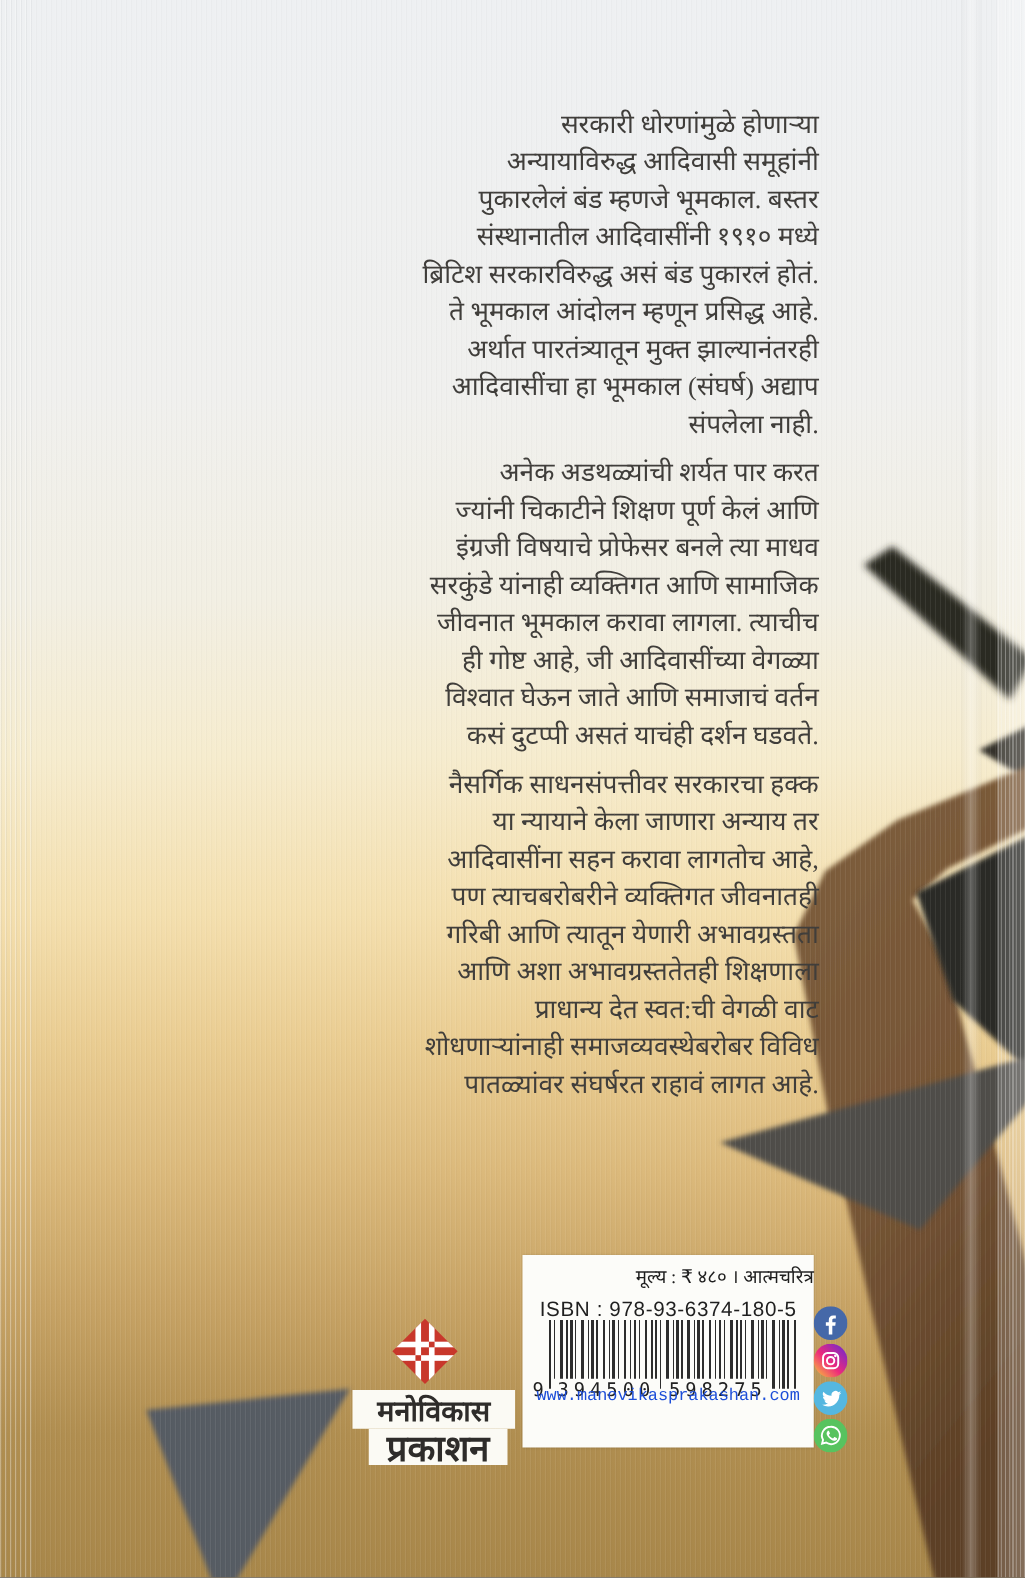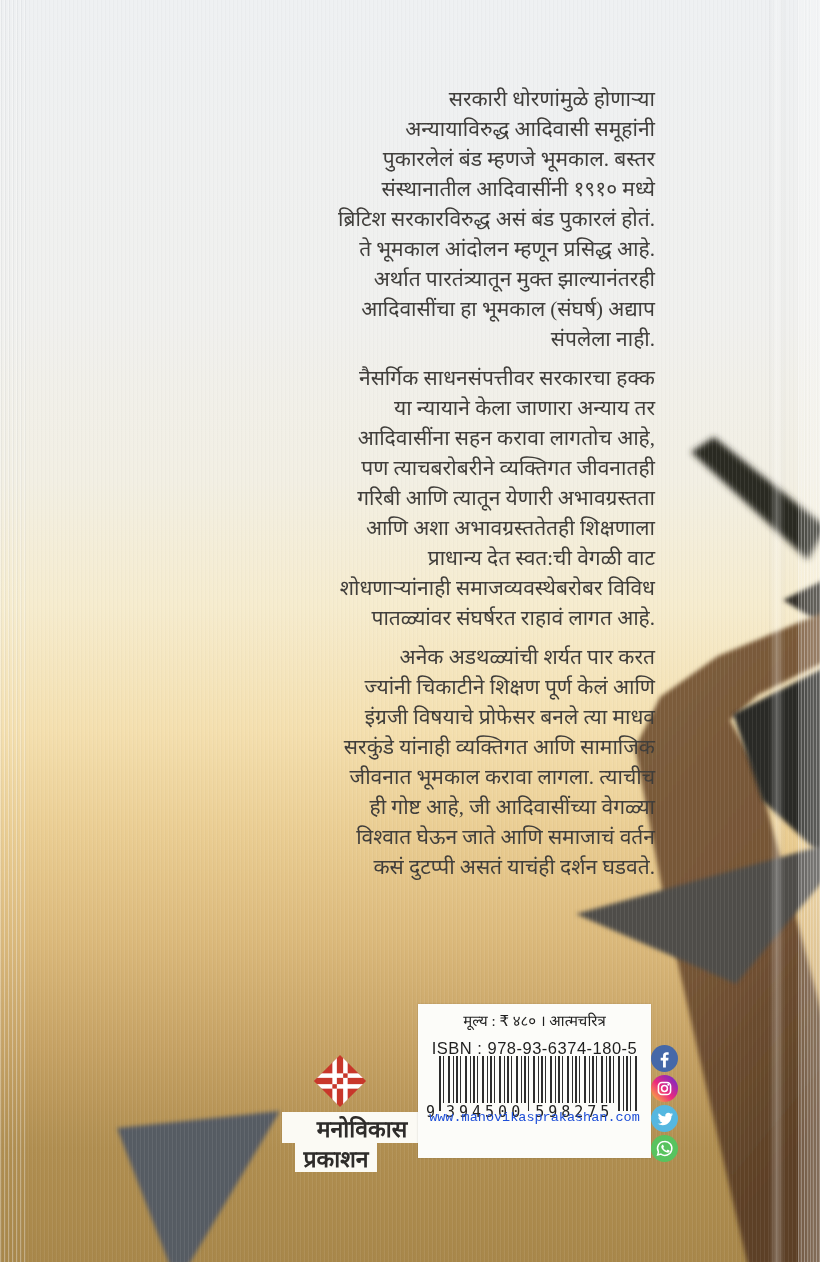--- a/index.html
+++ b/index.html
@@ -51,35 +51,35 @@
     margin:0 0 9px 0;
     text-indent:22px;
     white-space:pre-line;
   }
 
   
   .pub-logo{position:absolute;left:313px;top:1054px;width:54px;height:54px;}
   .pub-name1{
     position:absolute;left:282px;top:1112px;width:130px;height:31px;
     background:#fbfaf4;display:flex;align-items:center;justify-content:center;
-    font-size:23px;font-weight:700;color:#2e2c2a;padding-left:15px;
+    font-size:23px;font-weight:700;color:#2e2c2a;
   }
   .pub-name2{
-    position:absolute;left:295px;top:1143px;width:82px;height:29px;
+    position:absolute;left:295px;top:1143px;width:111px;height:29px;
     background:#fbfaf4;display:flex;align-items:center;justify-content:center;
-    font-size:23px;font-weight:700;color:#2e2c2a;
+    font-size:29px;font-weight:700;color:#2e2c2a;
   }
 
   
   .label-box{
     position:absolute;left:418px;top:1004px;width:233px;height:154px;
     background:#fcfcf9;box-shadow:0 0 2px rgba(0,0,0,0.15);
   }
   .price-line{
-    position:absolute;top:6px;left:0;right:0;text-align:center;
+    position:absolute;top:6px;left:0;right:0;text-align:right;
     font-size:15px;color:#1e1e1e;
   }
   .isbn-line{
     position:absolute;top:35px;left:0;right:0;text-align:center;
     font-family:Liberation Sans, sans-serif;
     font-size:16.5px;color:#1f1f1f;letter-spacing:.5px;
   }
   .barcode{position:absolute;top:52px;left:8px;right:8px;height:74px;}
   .bars{
     position:absolute;top:0;left:13px;right:3px;height:55px;
@@ -153,37 +153,37 @@
   <div class="blurb">
     <p>सरकारी धोरणांमुळे होणाऱ्या
 अन्यायाविरुद्ध आदिवासी समूहांनी
 पुकारलेलं बंड म्हणजे भूमकाल. बस्तर
 संस्थानातील आदिवासींनी १९१० मध्ये
 ब्रिटिश सरकारविरुद्ध असं बंड पुकारलं होतं.
 ते भूमकाल आंदोलन म्हणून प्रसिद्ध आहे.
 अर्थात पारतंत्र्यातून मुक्त झाल्यानंतरही
 आदिवासींचा हा भूमकाल (संघर्ष) अद्याप
 संपलेला नाही.</p>
+    <p>अनेक अडथळ्यांची शर्यत पार करत
+ज्यांनी चिकाटीने शिक्षण पूर्ण केलं आणि
+इंग्रजी विषयाचे प्रोफेसर बनले त्या माधव
+सरकुंडे यांनाही व्यक्तिगत आणि सामाजिक
+जीवनात भूमकाल करावा लागला. त्याचीच
+ही गोष्ट आहे, जी आदिवासींच्या वेगळ्या
+विश्वात घेऊन जाते आणि समाजाचं वर्तन
+कसं दुटप्पी असतं याचंही दर्शन घडवते.</p>
     <p>नैसर्गिक साधनसंपत्तीवर सरकारचा हक्क
 या न्यायाने केला जाणारा अन्याय तर
 आदिवासींना सहन करावा लागतोच आहे,
 पण त्याचबरोबरीने व्यक्तिगत जीवनातही
 गरिबी आणि त्यातून येणारी अभावग्रस्तता
 आणि अशा अभावग्रस्ततेतही शिक्षणाला
 प्राधान्य देत स्वत:ची वेगळी वाट
 शोधणाऱ्यांनाही समाजव्यवस्थेबरोबर विविध
 पातळ्यांवर संघर्षरत राहावं लागत आहे.</p>
-    <p>अनेक अडथळ्यांची शर्यत पार करत
-ज्यांनी चिकाटीने शिक्षण पूर्ण केलं आणि
-इंग्रजी विषयाचे प्रोफेसर बनले त्या माधव
-सरकुंडे यांनाही व्यक्तिगत आणि सामाजिक
-जीवनात भूमकाल करावा लागला. त्याचीच
-ही गोष्ट आहे, जी आदिवासींच्या वेगळ्या
-विश्वात घेऊन जाते आणि समाजाचं वर्तन
-कसं दुटप्पी असतं याचंही दर्शन घडवते.</p>
   </div>
 
   <svg class="pub-logo" viewBox="0 0 60 60">
     <defs>
       <clipPath id="diam">
           <polygon points="30,1 59,30 30,59 1,30"></polygon>
         </clipPath>
     </defs>
     <polygon points="30,1 59,30 30,59 1,30" fill="#c8372b"></polygon>
     <g clip-path="url(#diam)">

